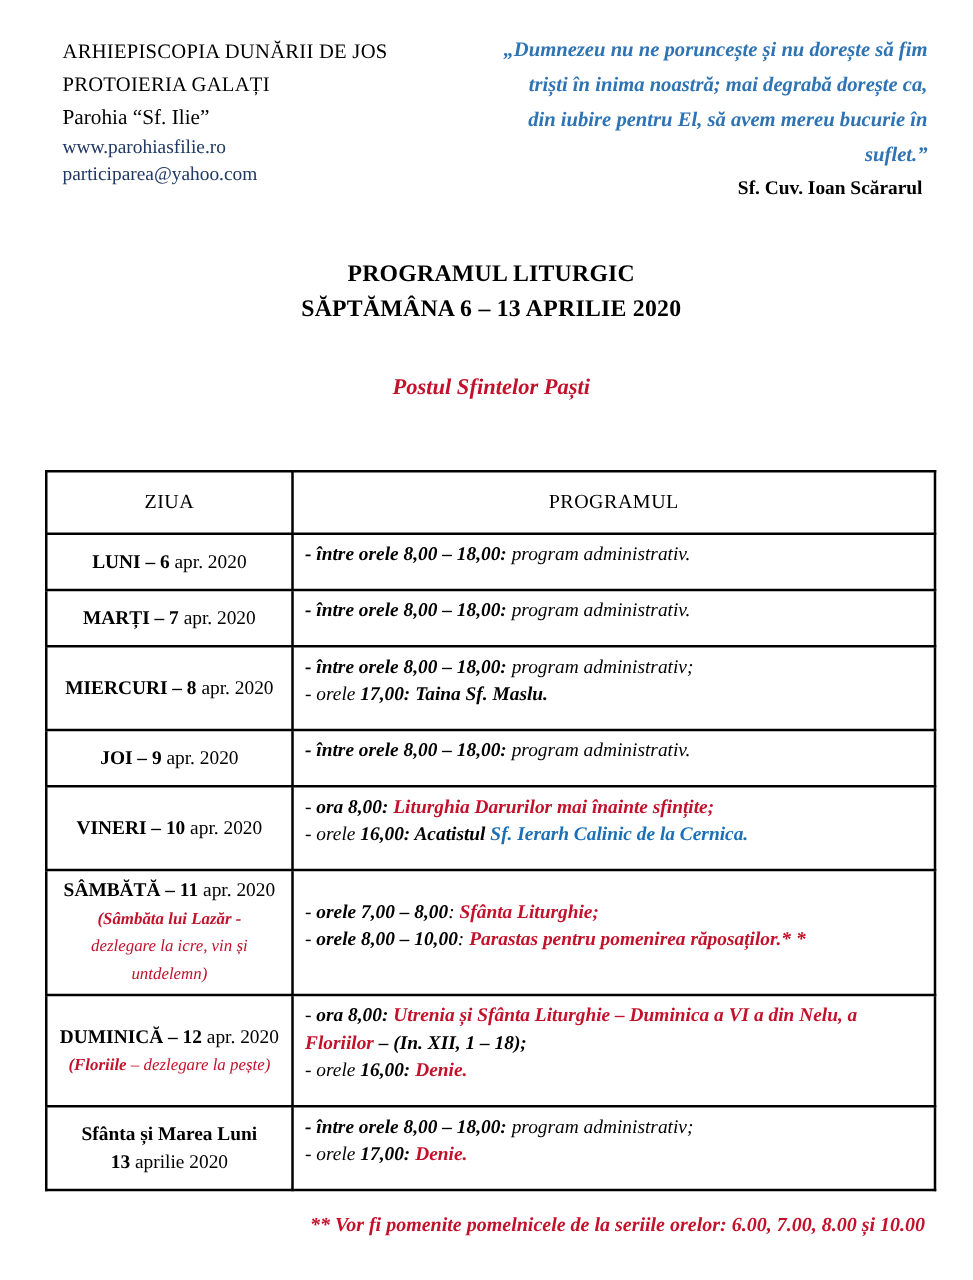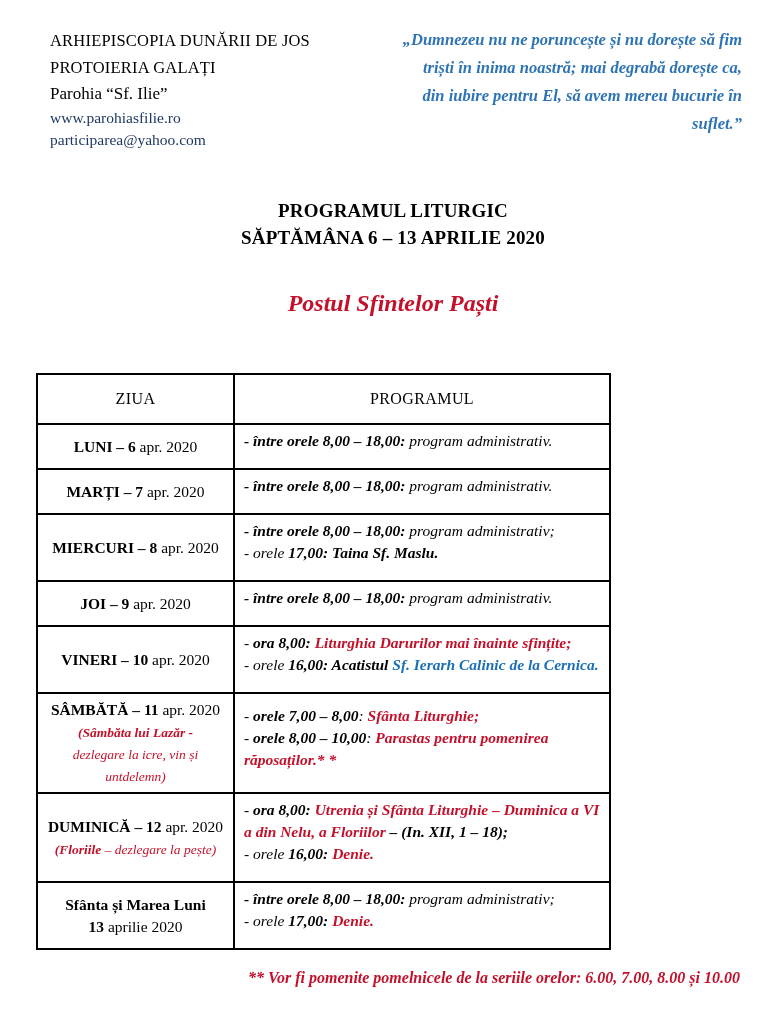--- a/index.html
+++ b/index.html
@@ -19,24 +19,24 @@
   .org{font-size:16.5px;line-height:1.62;letter-spacing:.2px;}
   .parish{font-size:17px;line-height:1.5;}
   .link{font-size:15.5px;line-height:1.42;color:var(--link-blue);text-decoration:none;display:block;cursor:pointer;}
   .header-right{flex:1;padding-left:4px;}
   .quote{color:var(--quote-blue);font-weight:bold;font-style:italic;font-size:16.5px;line-height:1.7;text-align:right;padding-right:8px;}
   .quote-author{font-weight:bold;font-size:15.5px;text-align:right;padding-right:12px;margin-top:4px;}
 
   
   .title-block{text-align:center;margin-top:46px;}
   .title{font-weight:bold;font-size:19px;line-height:1.45;letter-spacing:.2px;}
-  .subtitle{margin-top:38px;color:var(--red);font-weight:bold;font-style:italic;font-size:24px;text-align:center;}
+  .subtitle{margin-top:38px;color:var(--red);font-weight:bold;font-style:italic;font-size:18px;text-align:center;}
 
   
-  table{border-collapse:collapse;width:575px;margin-top:56px;table-layout:fixed;}
+  table{border-collapse:collapse;width:713px;margin-top:56px;table-layout:fixed;}
   th,td{border:2px solid #000;vertical-align:middle;}
   th{font-weight:normal;font-size:16px;height:50px;letter-spacing:.4px;}
   .col-day{width:197px;}
   .day-cell{text-align:center;padding:5px 6px;font-size:15.5px;}
   .prog-cell{padding:5px 4px 16px 9px;font-size:15.5px;text-align:left;}
   .line{line-height:1.42;}
   .seg-b{font-weight:bold;}
   .seg-r{font-weight:normal;}
   .seg-bi{font-weight:bold;font-style:italic;}
   .seg-i{font-style:italic;}
@@ -67,20 +67,21 @@
       <a class="link">www.parohiasfilie.ro</a>
       <a class="link">participarea@yahoo.com</a>
     </div>
     <div class="header-right">
       <div class="quote">
           <div>„Dumnezeu nu ne poruncește și nu dorește să fim</div>
           <div>triști în inima noastră; mai degrabă dorește ca,</div>
           <div>din iubire pentru El, să avem mereu bucurie în</div>
           <div>suflet.”</div>
         </div>
+      <div class="quote-author">Sf. Cuv. Ioan Scărarul</div>
     </div>
   </div>
 
   <div class="title-block">
     <div class="title">PROGRAMUL LITURGIC</div>
     <div class="title">SĂPTĂMÂNA 6 – 13 APRILIE 2020</div>
     <div class="subtitle">Postul Sfintelor Paști</div>
   </div>
 
   <table>

